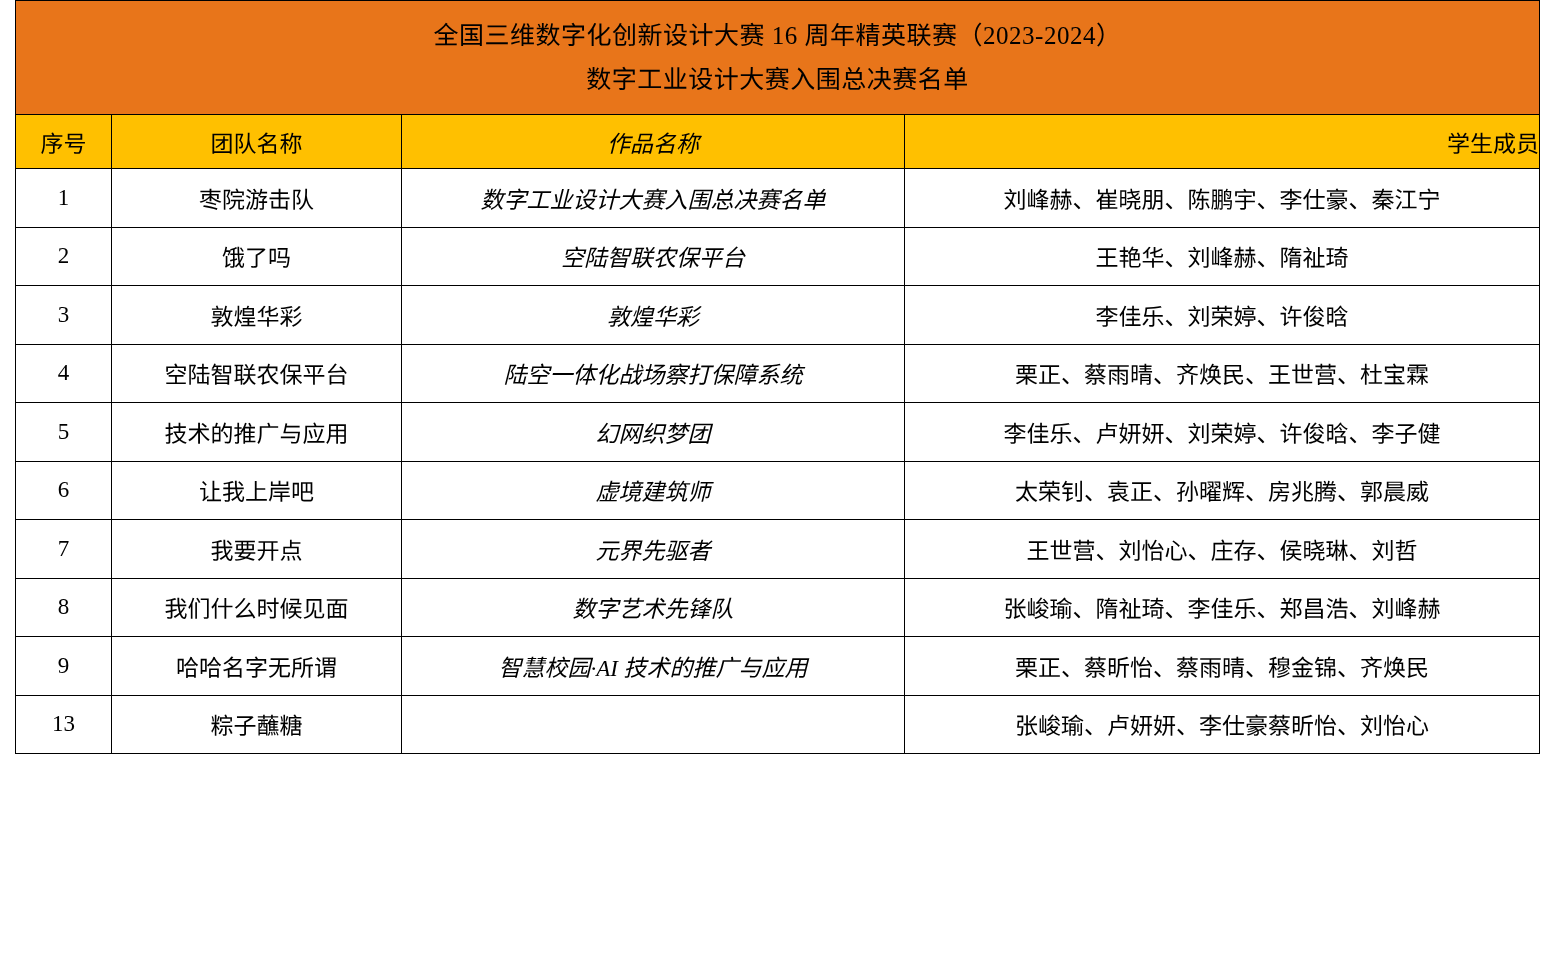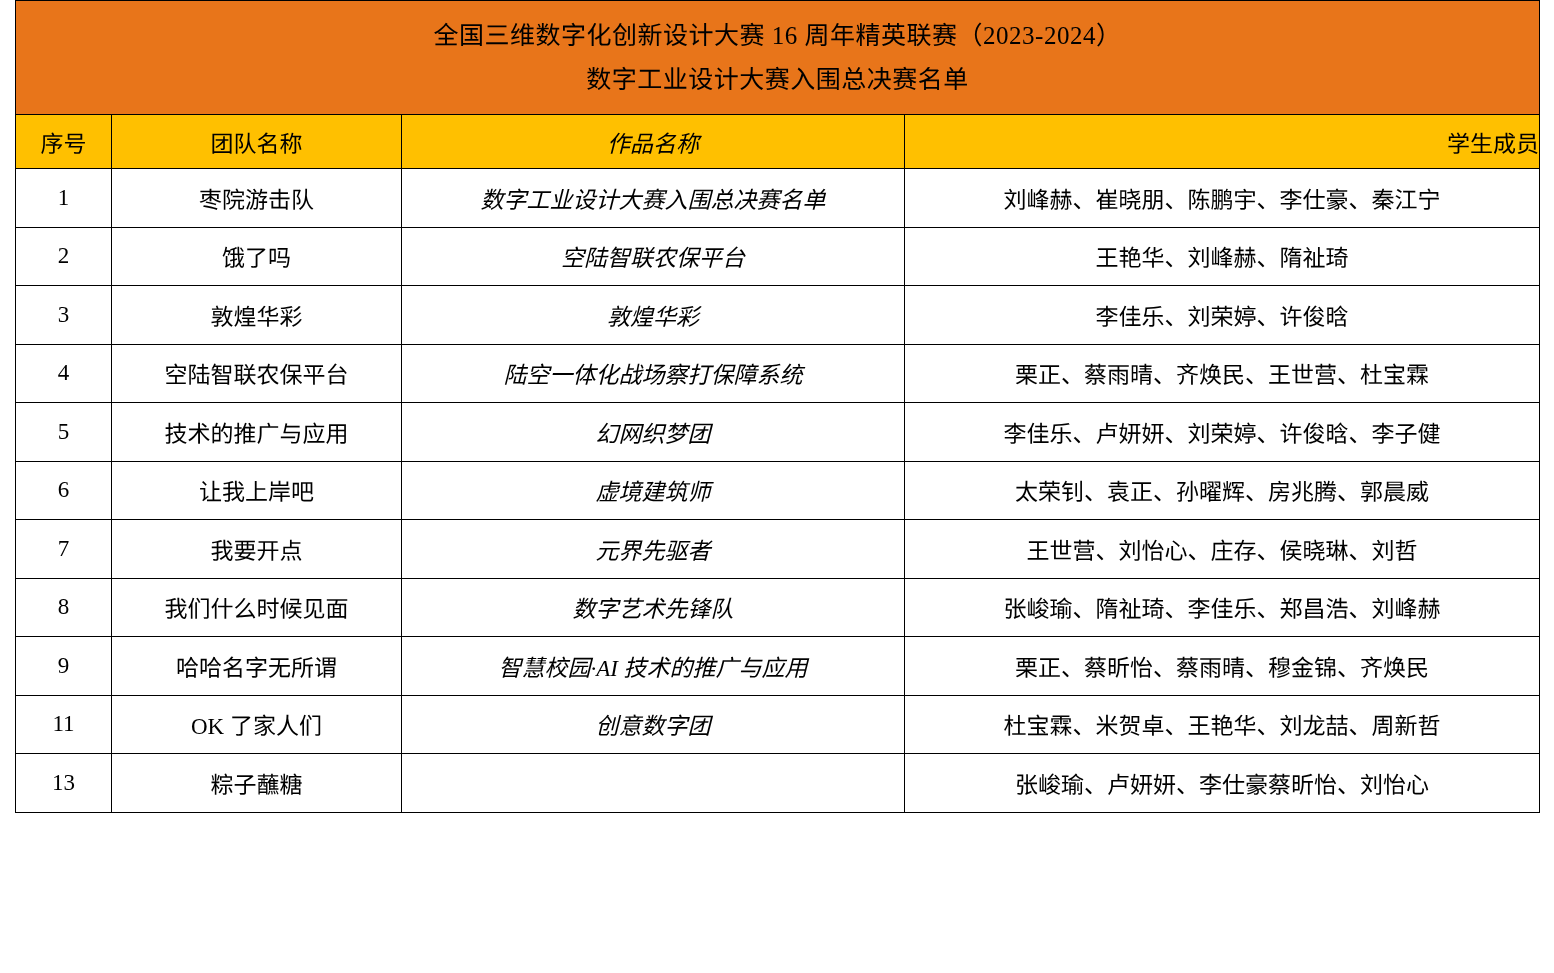--- a/index.html
+++ b/index.html
@@ -144,26 +144,20 @@
         <td class="col-work">数字艺术先锋队</td>
         <td class="col-members">张峻瑜、隋祉琦、李佳乐、郑昌浩、刘峰赫</td>
       </tr>
       <tr class="body-row">
         <td class="col-no">9</td>
         <td class="col-team">哈哈名字无所谓</td>
         <td class="col-work">智慧校园·AI 技术的推广与应用</td>
         <td class="col-members">栗正、蔡昕怡、蔡雨晴、穆金锦、齐焕民</td>
       </tr>
       <tr class="body-row">
-        <td class="col-no">11</td>
-        <td class="col-team">OK 了家人们</td>
-        <td class="col-work">创意数字团</td>
-        <td class="col-members">杜宝霖、米贺卓、王艳华、刘龙喆、周新哲</td>
-      </tr>
-      <tr class="body-row">
         <td class="col-no">13</td>
         <td class="col-team">粽子蘸糖</td>
         <td class="col-work"></td>
         <td class="col-members">张峻瑜、卢妍妍、李仕豪蔡昕怡、刘怡心</td>
       </tr>
     </tbody>
   </table>
 </div>
 
 </body></html>

